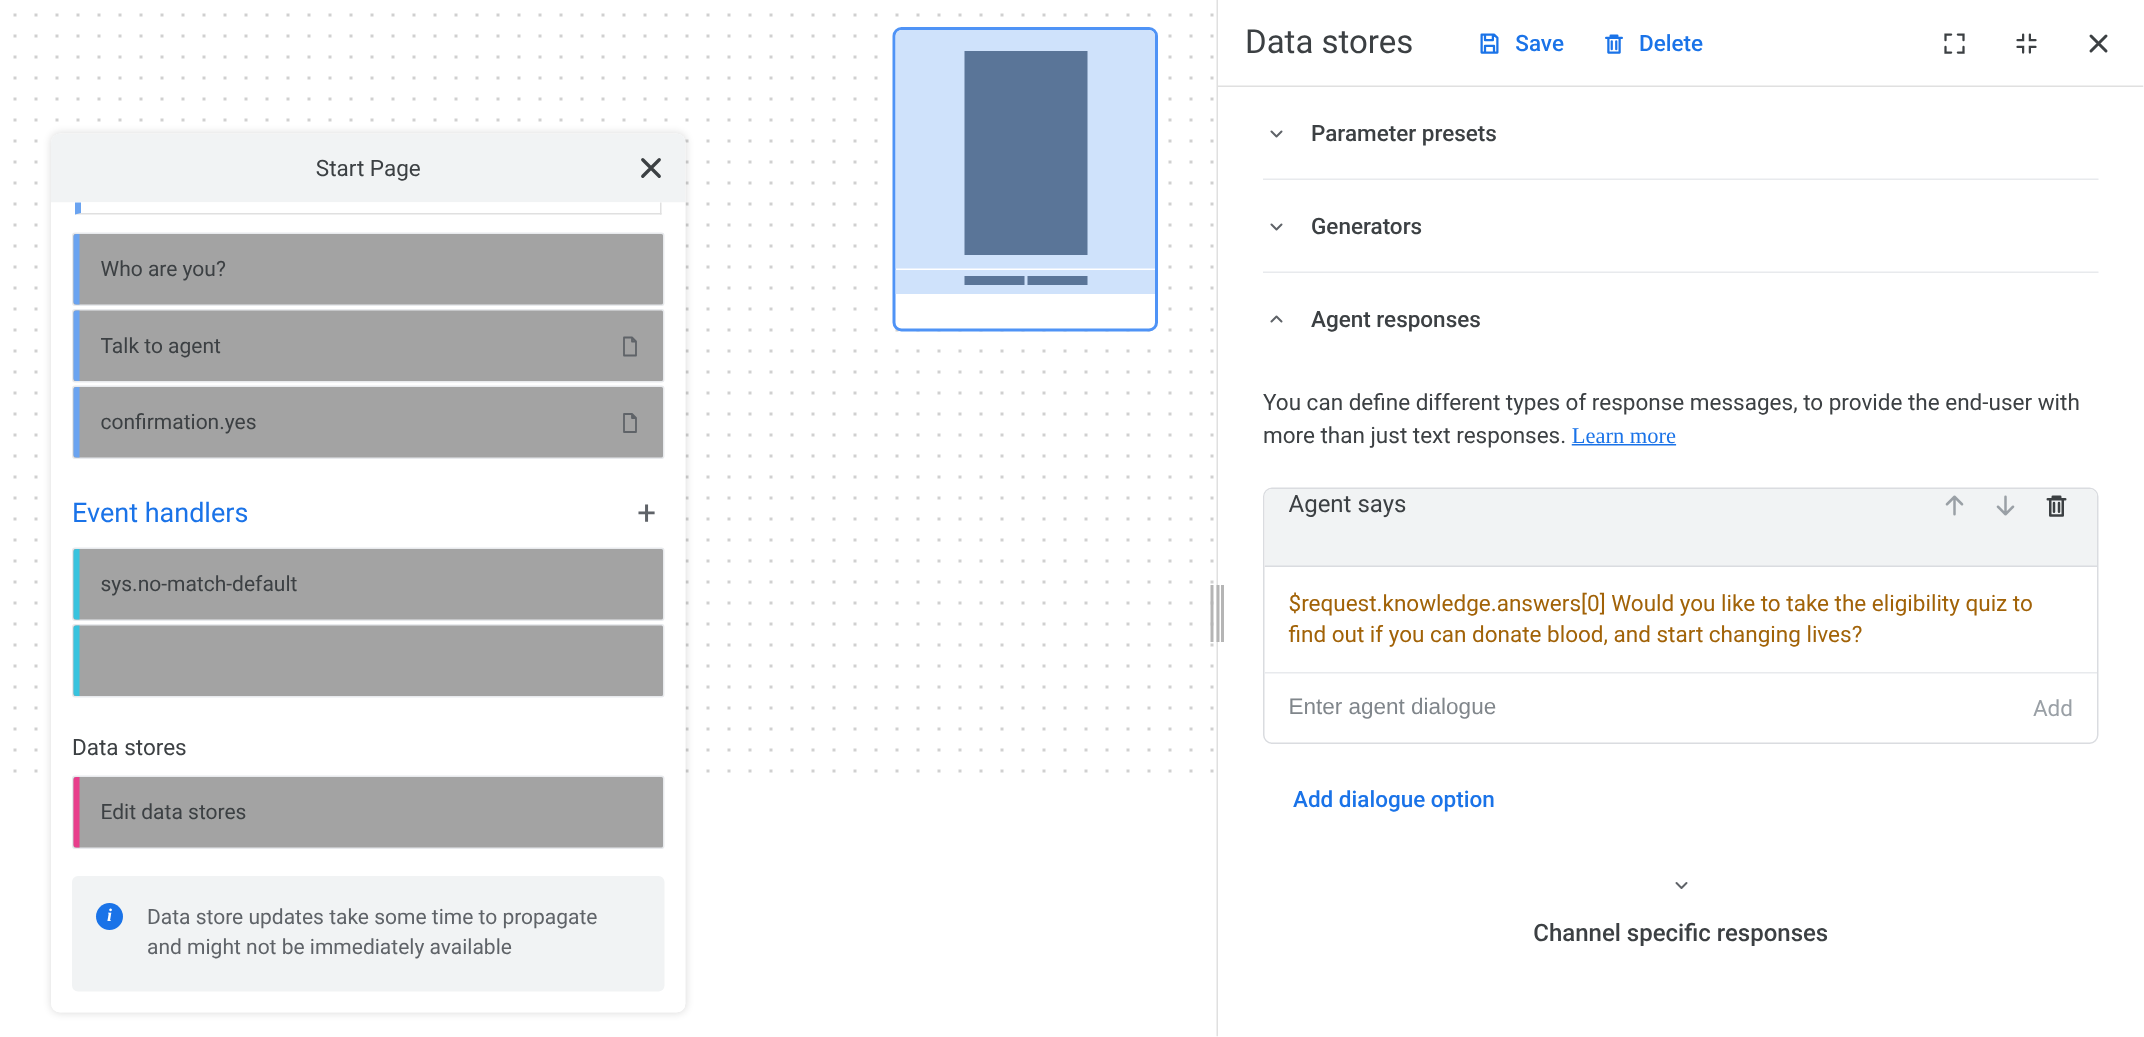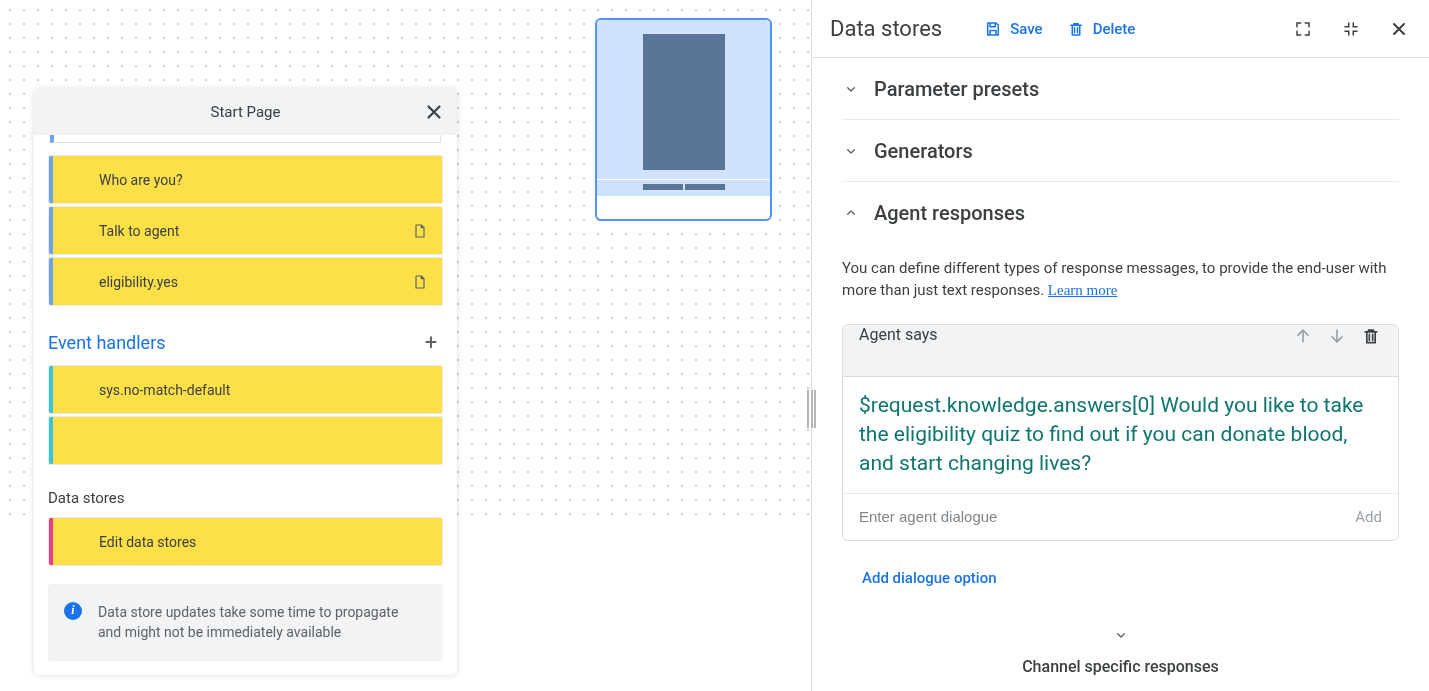--- a/index.html
+++ b/index.html
@@ -68,22 +68,21 @@
     margin-top: 12px;
   }
   .intent-item {
     display: flex;
     align-items: center;
     height: 49px;
     border: 1px solid #e8eaed;
     border-radius: 2px;
     position: relative;
     margin-bottom: 2px;
-    background: #fde047;
-    gap: 32px;
+    background: #a3a3a3;
   }
   .intent-item .stripe {
     width: 4px;
     height: 100%;
     flex-shrink: 0;
     border-radius: 2px 0 0 2px;
   }
   .intent-item .label {
     padding-left: 14px;
     font-size: 14px;
@@ -241,21 +240,21 @@
     gap: 14px;
     cursor: pointer;
   }
   .collapse-row.last-border-none { border-bottom:none; }
   .collapse-row .chev {
     color: #5f6368;
     width: 18px;
     display:flex;align-items:center;justify-content:center;
   }
   .collapse-row .label {
-    font-size: 20px;
+    font-size: 15px;
     color: #3c4043;
     font-weight: 500;
   }
   .desc {
     margin: 14px 30px 0 30px;
     color: #3c4043;
     font-size: 15px;
     line-height: 1.45;
   }
   .desc a { color: #1a73e8; text-decoration: underline; cursor:pointer;font-family:Liberation Serif, serif; }
@@ -275,22 +274,22 @@
   }
   .agent-says-head .title { font-size: 16px; color:#3c4043; flex:1; }
   .agent-says-head .ico {
     width: 22px; height: 22px; cursor: pointer;
     display:flex;align-items:center;justify-content:center;
   }
   .agent-says-head .ico.disabled { color:#9aa0a6; }
   .agent-says-head .ico.enabled { color:#3c4043; }
   .agent-text {
     padding: 14px 16px;
-    font-size: 21px;
-    color: #0f766e;
+    font-size: 15px;
+    color: #a16207;
     line-height: 1.4;
     border-bottom: 1px solid #e8eaed;
   }
   .agent-input-row {
     display: flex;
     align-items: center;
     padding: 14px 16px;
   }
   .agent-input-row input {
     flex: 1;
@@ -351,21 +350,21 @@
           <div class="stripe blue"></div>
           <div class="label">Talk to agent</div>
           <span class="page-icon">
             <svg viewBox="0 0 24 24" width="16" height="20">
                 <path d="M6 3 h8 l4 4 v14 H6 Z M14 3 v4 h4" stroke="currentColor" stroke-width="1.8" fill="none" stroke-linejoin="round"></path>
               </svg>
           </span>
         </div>
         <div class="intent-item">
           <div class="stripe blue"></div>
-          <div class="label">eligibility.yes</div>
+          <div class="label">confirmation.yes</div>
           <span class="page-icon">
             <svg viewBox="0 0 24 24" width="16" height="20">
                 <path d="M6 3 h8 l4 4 v14 H6 Z M14 3 v4 h4" stroke="currentColor" stroke-width="1.8" fill="none" stroke-linejoin="round"></path>
               </svg>
           </span>
         </div>
       </div>
 
       <div class="section-head">
         <span class="title-blue">Event handlers</span>

